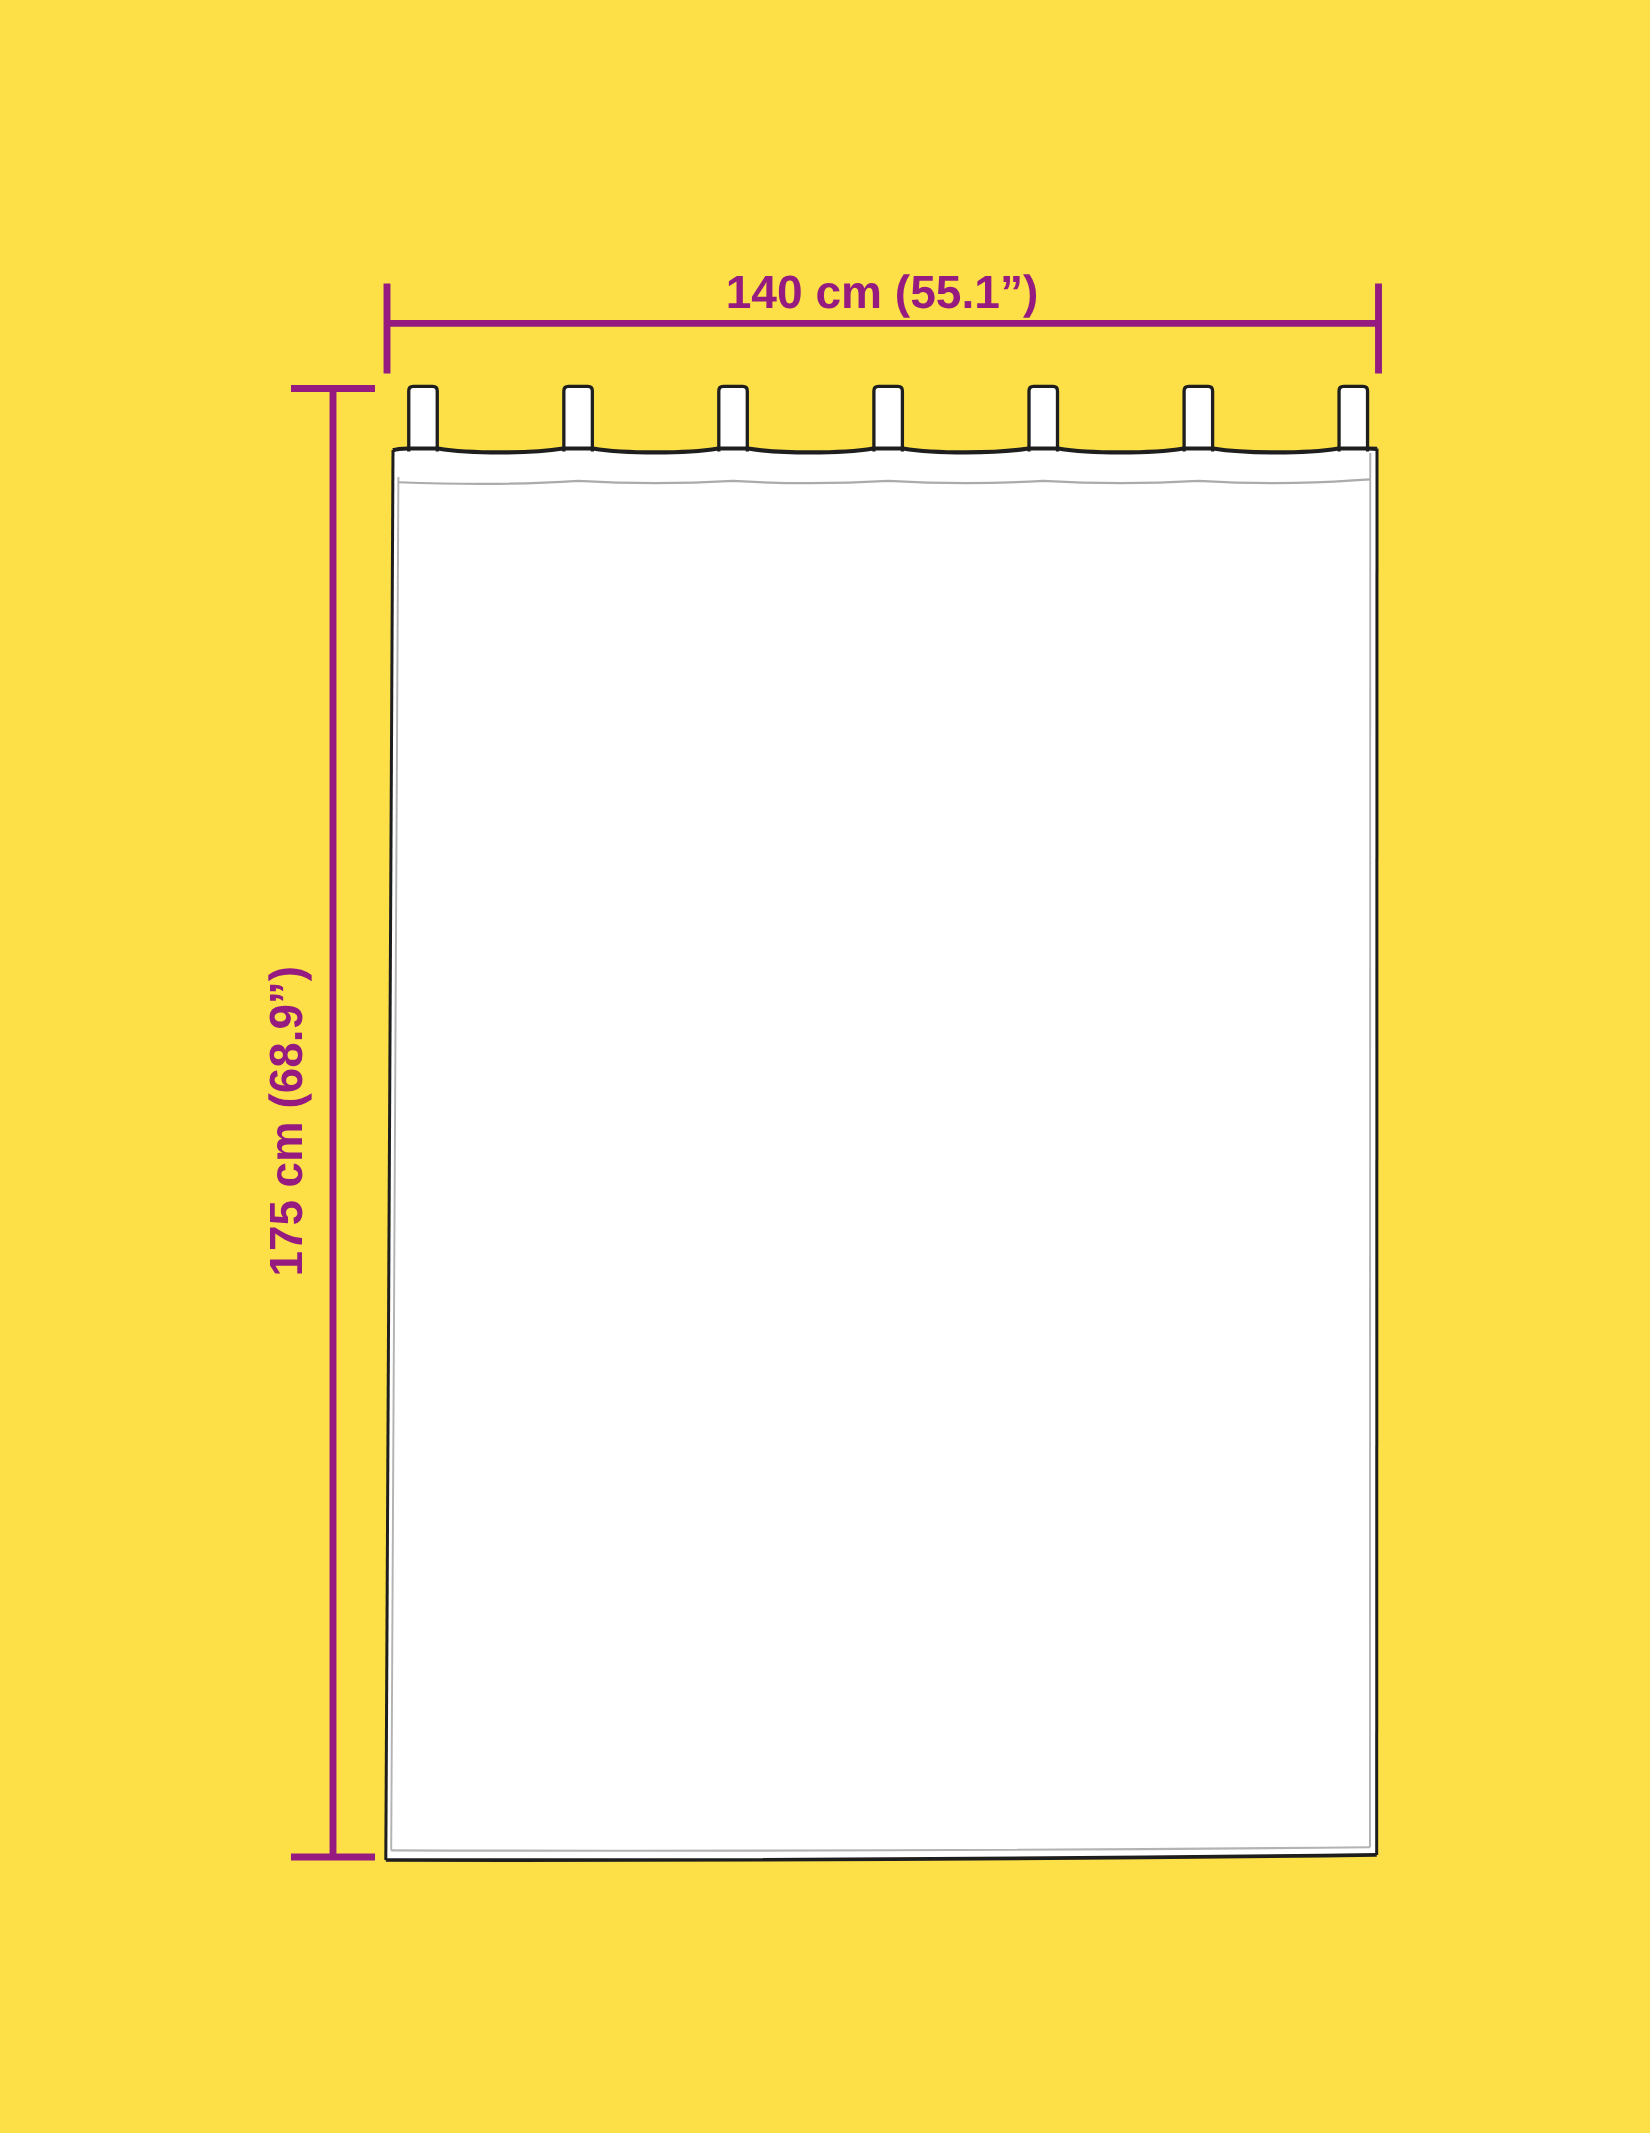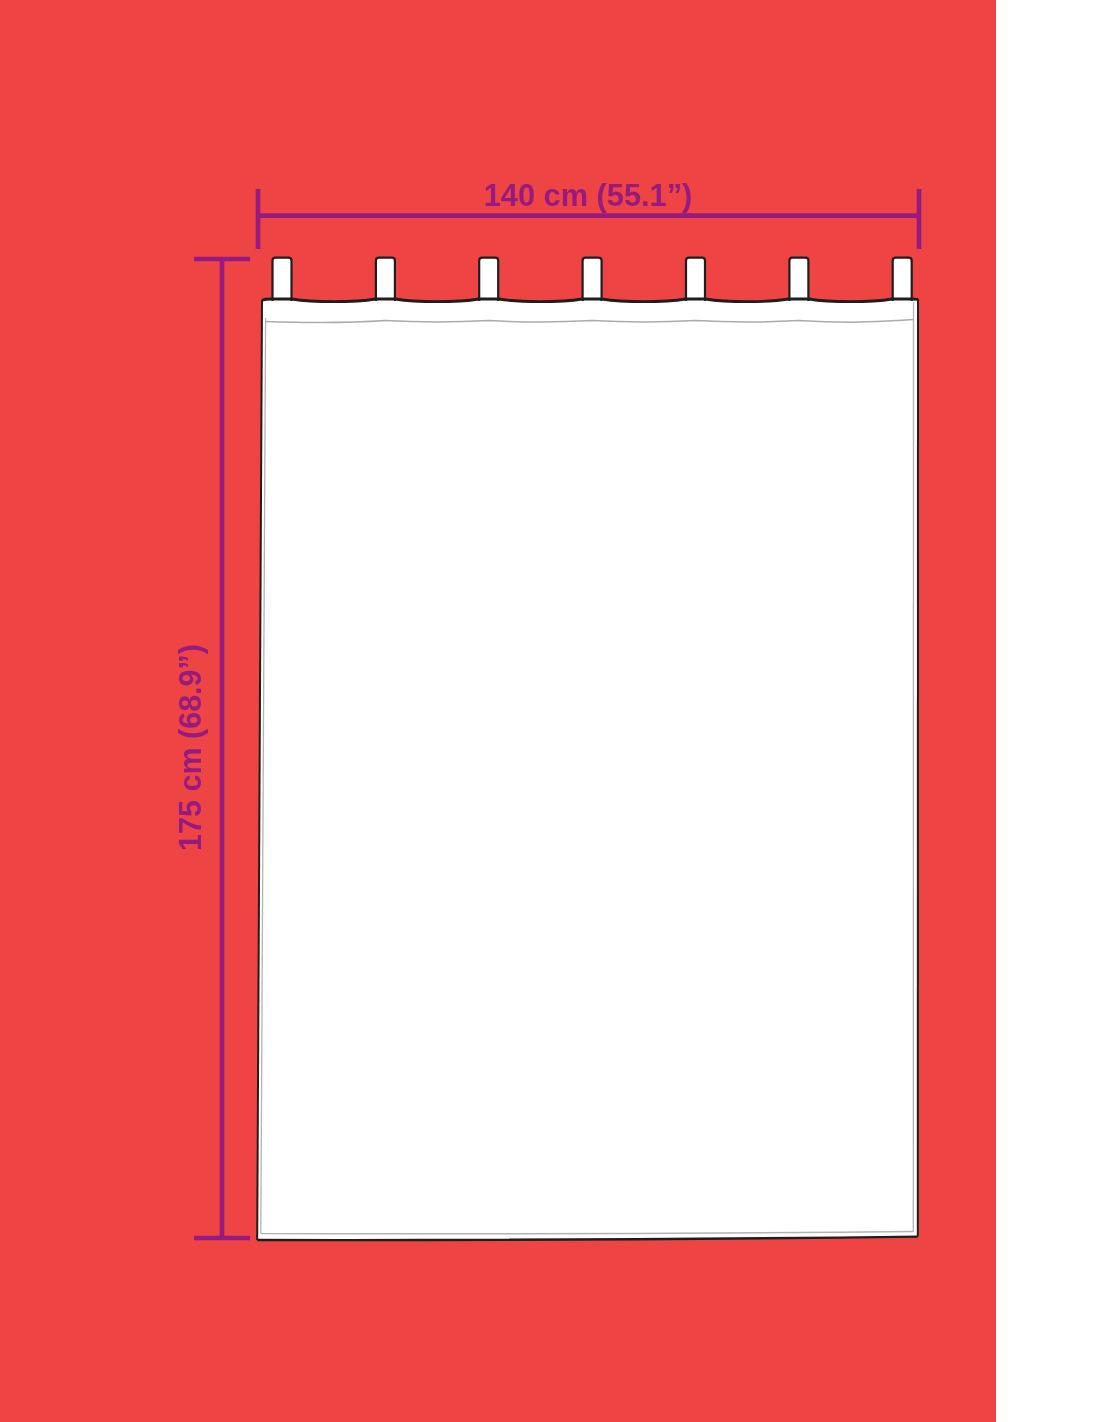--- a/index.html
+++ b/index.html
@@ -1,16 +1,16 @@
 <!DOCTYPE html>
 <html><head>
 <meta charset="utf-8">
 <style>
   html,body{margin:0;padding:0;background:#ffffff;}
-  .stage{position:relative;width:996px;height:1422px;background:#ef4444;overflow:hidden;text-decoration:underline;}
+  .stage{position:relative;width:1100px;height:1422px;background:#fde047;overflow:hidden;text-decoration:underline;}
   svg{display:block;}
   text{font-family:"Liberation Sans",sans-serif;font-weight:bold;fill:#951b81;}
 </style>
 </head>
 <body>
 <div class="stage">
 <svg width="1100" height="1422" viewBox="0 0 1100 1422">
 
   <path d="M262,300.2 Q265,299.1 272.0,299.0 L292.0,299.0 C313.0,302.5 354.4,302.5 375.4,299.0 L395.4,299.0 C416.4,302.5 457.7,302.5 478.7,299.0 L498.7,299.0 C519.7,302.5 561.1,302.5 582.1,299.0 L602.1,299.0 C623.1,302.5 664.5,302.5 685.5,299.0 L705.5,299.0 C726.5,302.5 767.9,302.5 788.9,299.0 L808.9,299.0 C829.9,302.5 871.2,302.5 892.2,299.0 L912.2,299.0 Q915.5,299 918,299.3 L917.8,1236.6 Q590,1240.6 257.2,1240 Z" fill="#ffffff" stroke="none"></path>
 

